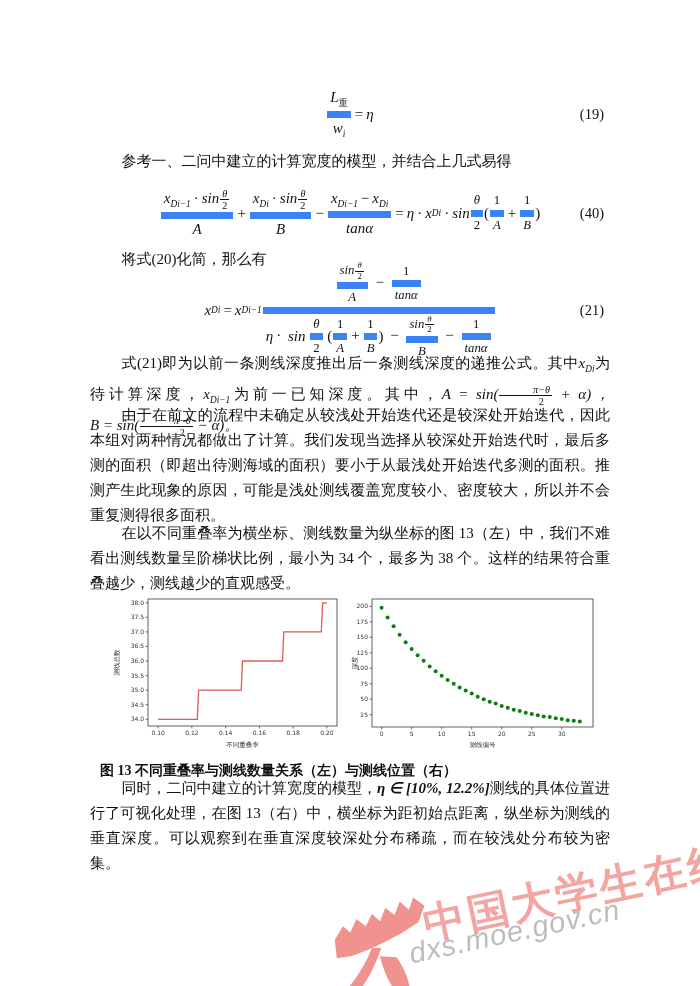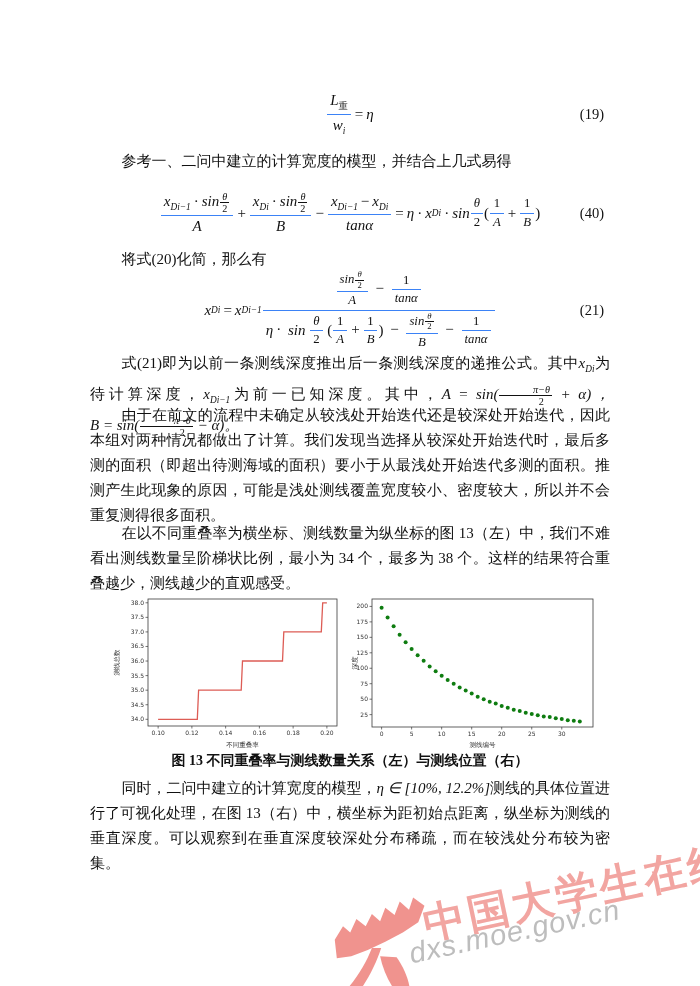--- a/index.html
+++ b/index.html
@@ -1,35 +1,35 @@
 <!DOCTYPE html>
 <html><head>
 <meta charset="utf-8">
 <style>
   html,body{margin:0;padding:0;background:#e8e8e8;}
   .page{position:relative;width:700px;height:986px;background:#ffffff;margin:0 auto;
         overflow:hidden;font-family:"Liberation Serif",serif;color:#111;}
   
   .para{position:absolute;left:90px;width:520px;margin:0;font-size:15px;line-height:25px;
         text-align:justify;text-indent:2.1em;}
-  .caption{position:absolute;left:90px;width:520px;text-align:center;font-weight:bold;
-        font-size:14px;margin:0;}
+  .caption{position:absolute;left:90px;width:520px;font-weight:bold;
+        font-size:14px;margin:10px;}
   .pagenum{position:absolute;left:0;width:700px;text-align:center;font-size:14px;z-index:3;}
   
   .eq-row{position:absolute;left:90px;width:520px;display:flex;align-items:center;
         justify-content:center;font-size:15px;}
   .eq-body{display:inline-flex;align-items:center;white-space:nowrap;}
   .eq-num{position:absolute;right:6px;top:50%;transform:translateY(-50%);font-size:14.5px;}
   .mi{font-style:italic;}
   sub{font-size:0.62em;font-style:italic;}
   sub.cn{font-style:normal;}
   .op{padding:0 3px;}
   .frac{display:inline-flex;flex-direction:column;text-align:center;vertical-align:middle;
         margin:0 1px;line-height:1.2;align-self:center;}
-  .frac>.fn{border-bottom:1px solid #3b82f6;padding:0 3px 1px;white-space:nowrap;}
+  .frac>.fn{border-bottom:7px solid #3b82f6;padding:0 3px 1px;white-space:nowrap;}
   .frac>.fd{padding:1px 3px 0;white-space:nowrap;}
   .frac.med{font-size:0.85em;}
   .sfrac{display:inline-flex;flex-direction:column;text-align:center;vertical-align:middle;
         font-size:0.68em;line-height:1.1;margin:0 1px;}
   .sfrac>.sn{border-bottom:1px solid #111;padding:0 2px;}
   .sfrac>.sd{padding:0 2px;}
   .imath{white-space:nowrap;}
   
   .fig{position:absolute;top:594px;}
   .fig svg{display:block;font-family:"DejaVu Sans",sans-serif;}
@@ -294,16 +294,16 @@
         <circle cx="205.76630434782606" cy="124.34299516908213" r="2" fill="#0e7c10"></circle>
         <circle cx="211.77173913043475" cy="124.96135265700482" r="2" fill="#0e7c10"></circle>
         <circle cx="217.77717391304347" cy="126.19806763285024" r="2" fill="#0e7c10"></circle>
         <circle cx="223.78260869565216" cy="126.81642512077295" r="2" fill="#0e7c10"></circle>
         <circle cx="229.78804347826085" cy="127.43478260869566" r="2" fill="#0e7c10"></circle>
       </svg>
   </div>
 
   <p class="caption z1" style="top:752px;">图 13 不同重叠率与测线数量关系（左）与测线位置（右）</p>
 
-  <p class="para z1" style="top:776px;"><span>同时，二问中建立的计算宽度的模型，</span><span class="imath mi" style="font-weight:normal;">η ∈ [10%, 12.2%]</span><span>测线的具体位置进行了可视化处理，在图 13（右）中，横坐标为距初始点距离，纵坐标为测线的垂直深度。可以观察到在垂直深度较深处分布稀疏，而在较浅处分布较为密集。</span></p>
+  <p class="para z1" style="top:776px;"><span>同时，二问中建立的计算宽度的模型，</span><span class="imath mi" style="font-weight:bold;">η ∈ [10%, 12.2%]</span><span>测线的具体位置进行了可视化处理，在图 13（右）中，横坐标为距初始点距离，纵坐标为测线的垂直深度。可以观察到在垂直深度较深处分布稀疏，而在较浅处分布较为密集。</span></p>
 
 
 </div>
 
 </body></html>

